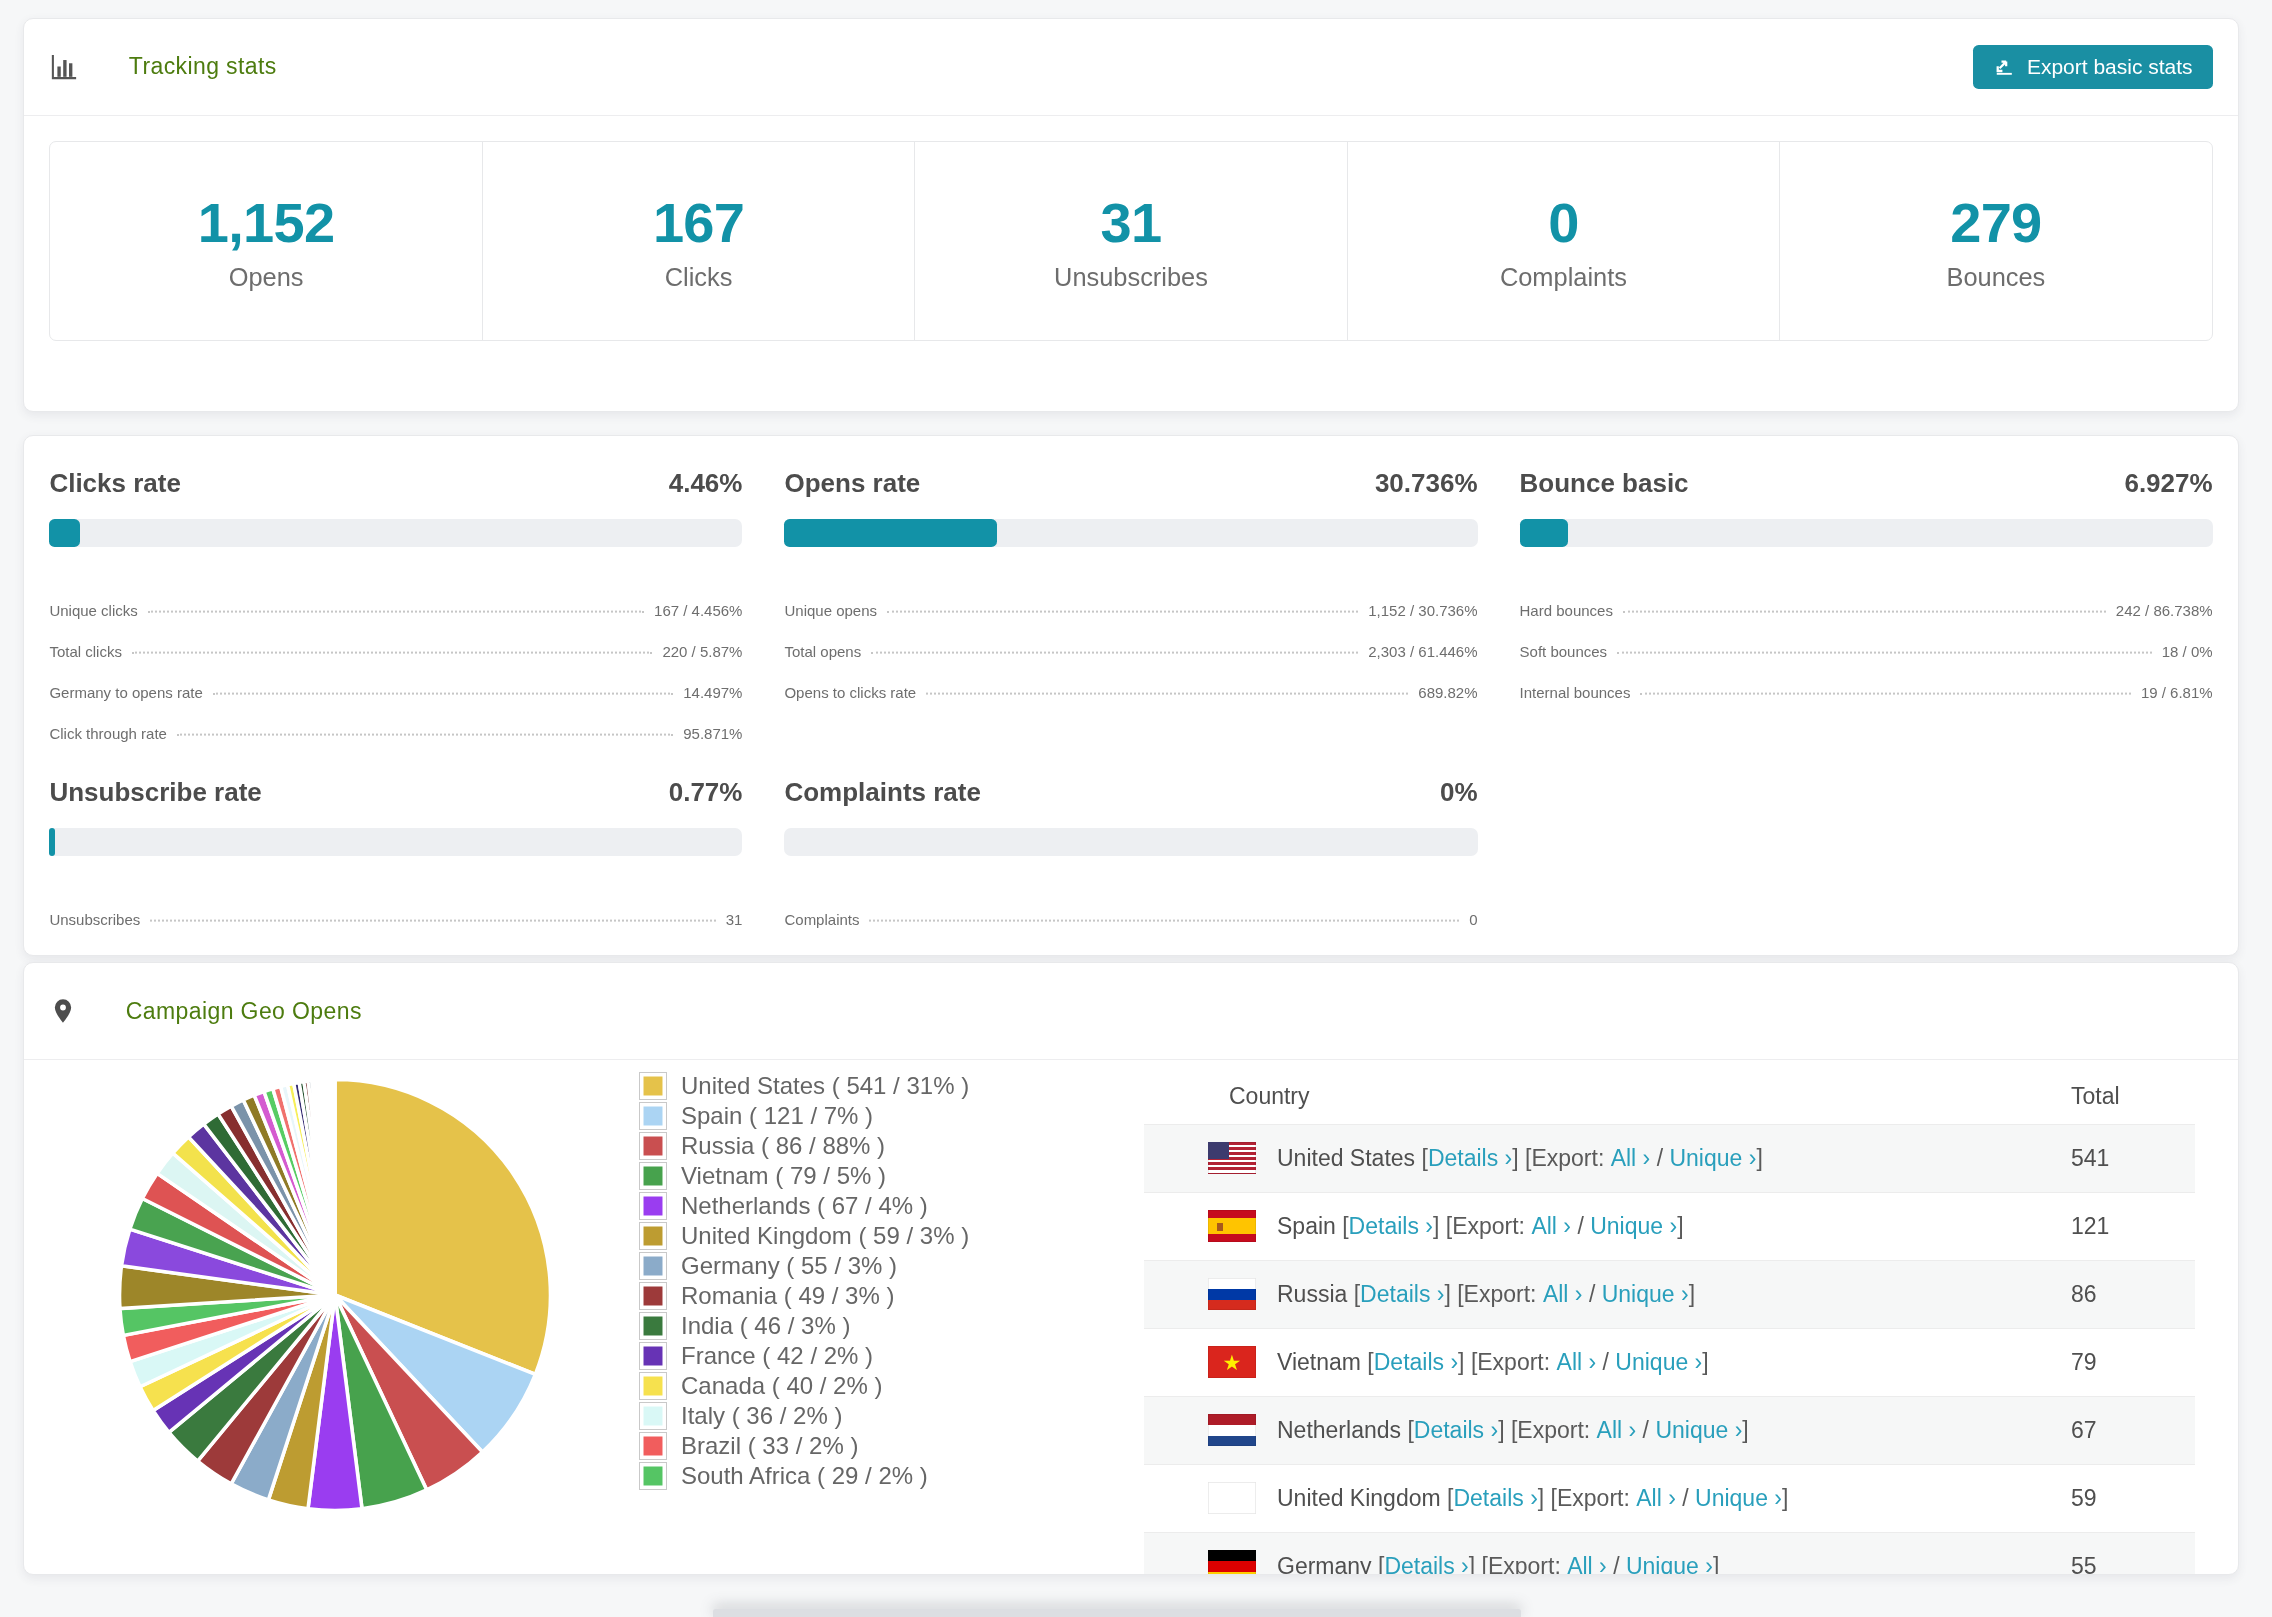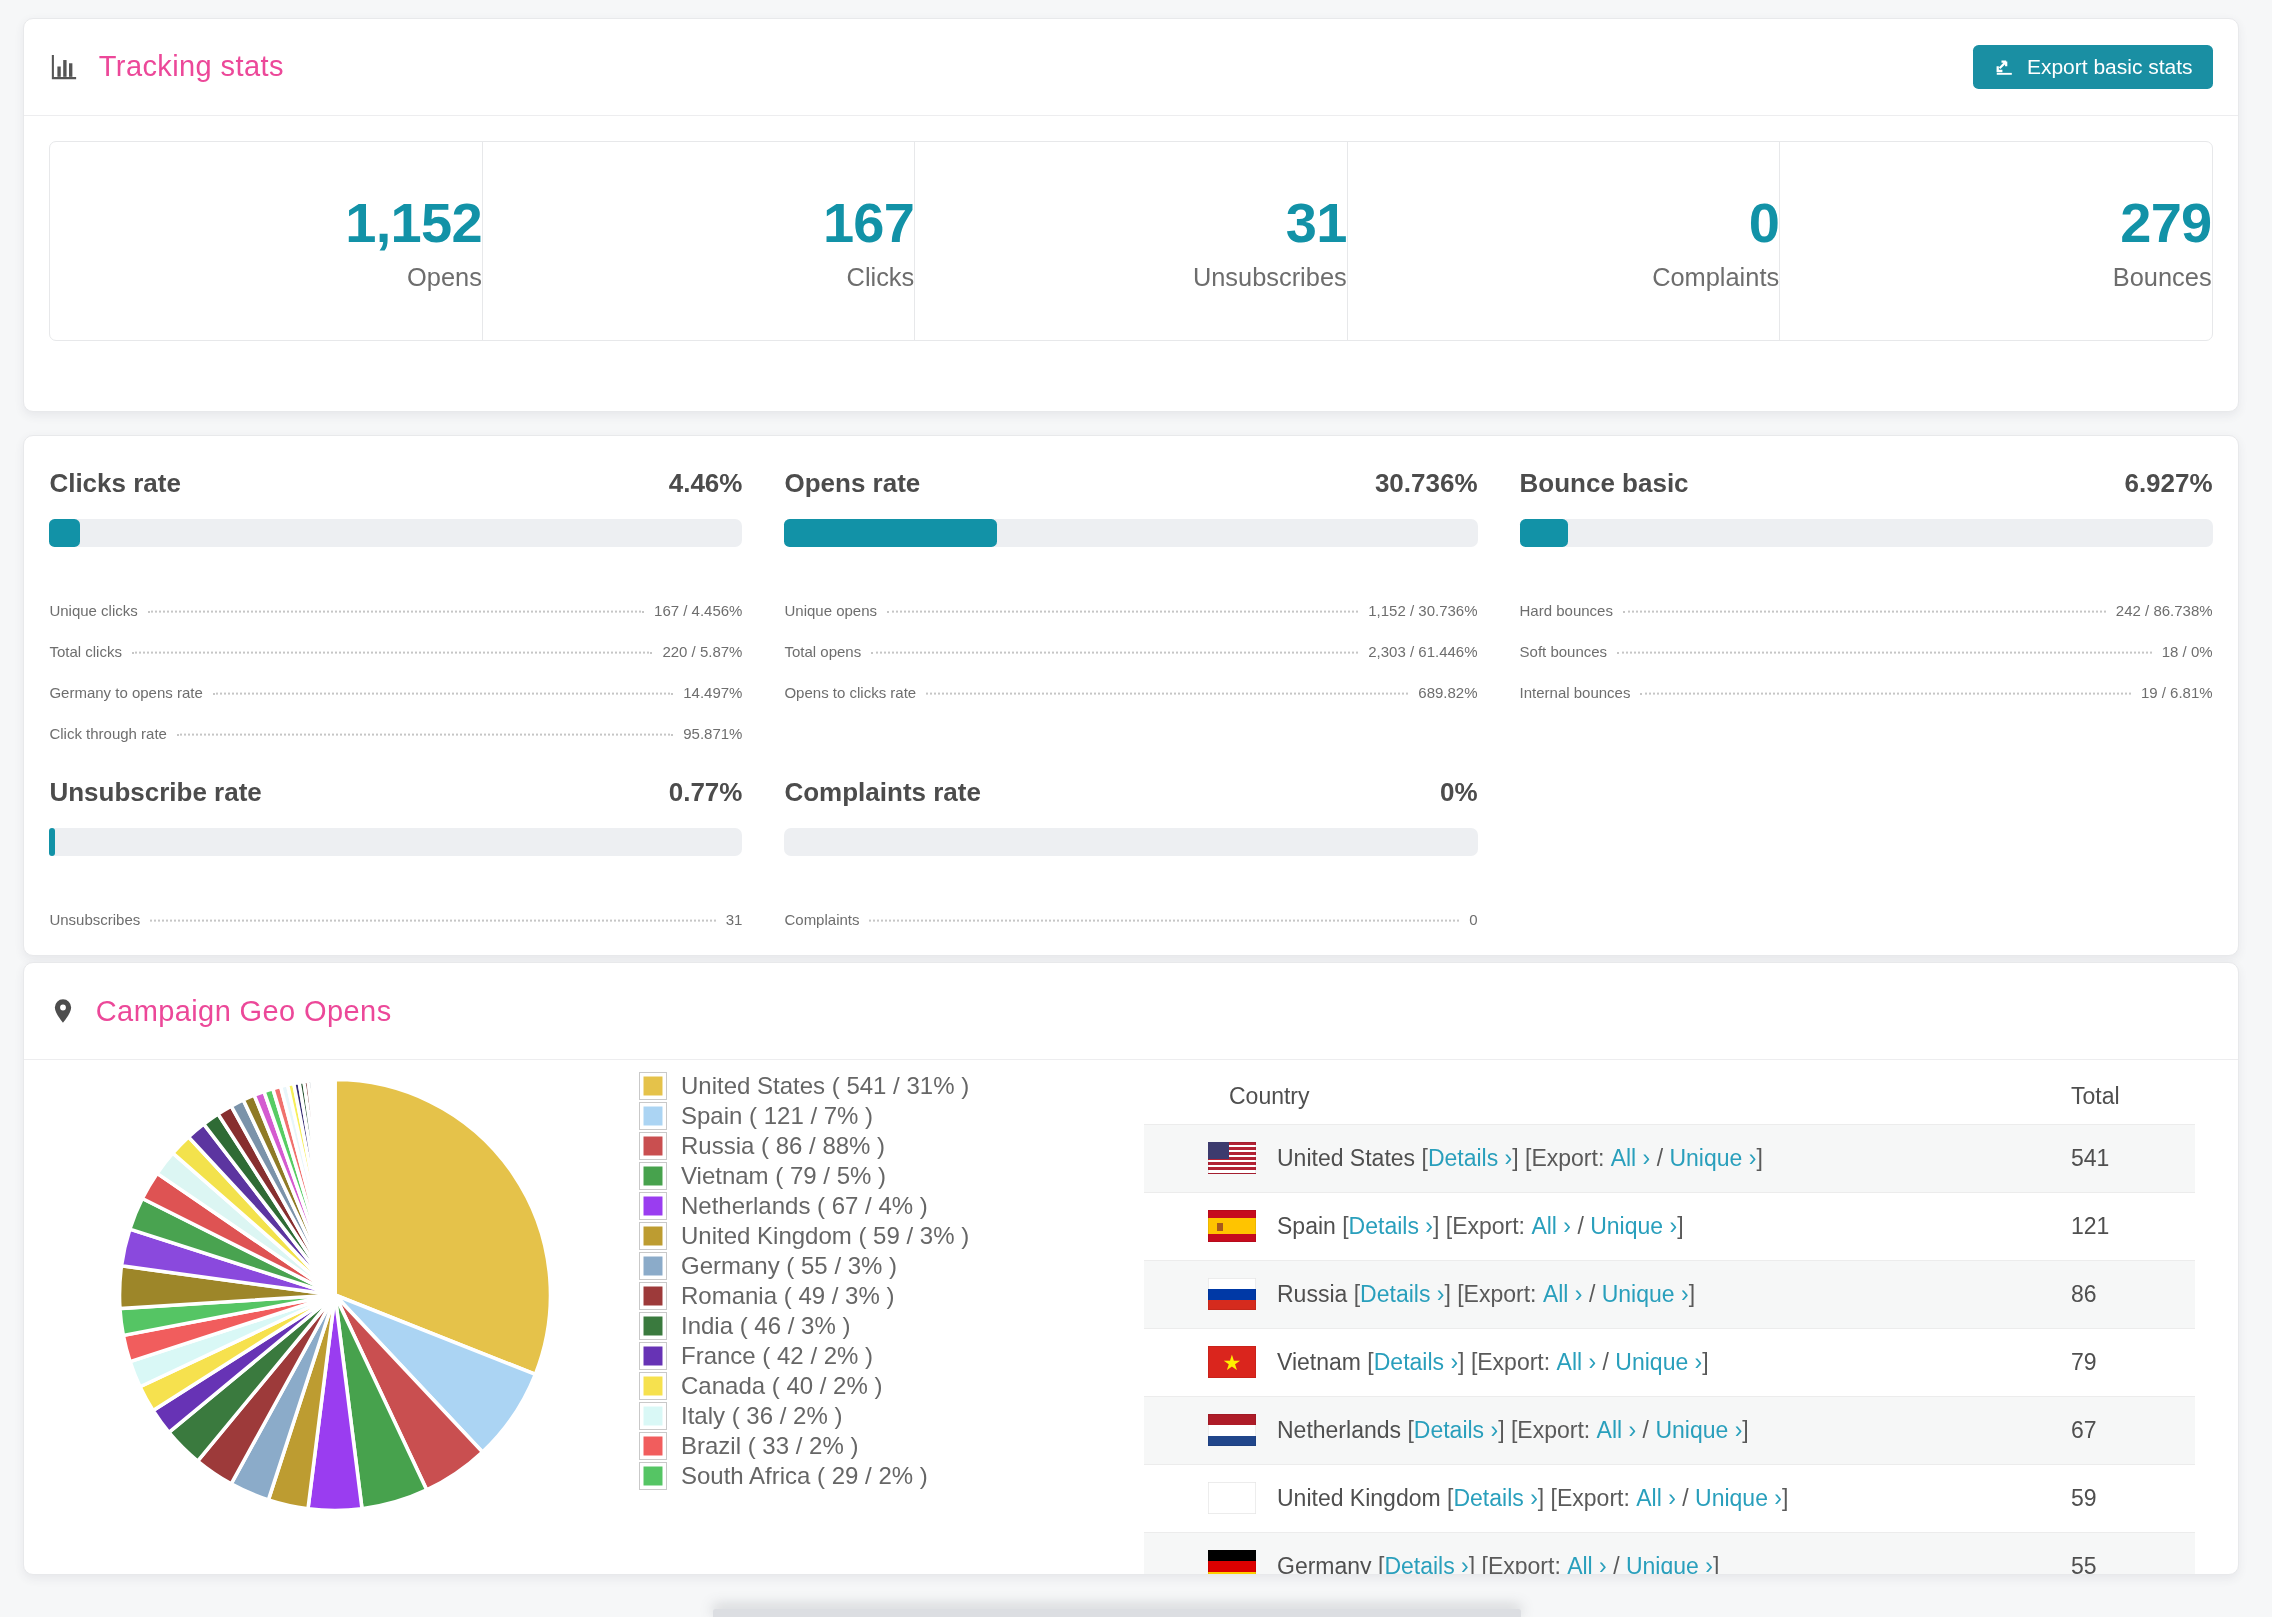--- a/index.html
+++ b/index.html
@@ -16,37 +16,37 @@
     box-sizing:border-box;
   }
   #card-tracking{top:17.6px;height:394px;}
   #card-rates{top:435px;height:521px;}
   #card-geo{top:962px;height:613px;overflow:hidden;}
 
   .card-header{
     height:97px;display:flex;align-items:center;gap:18.4px;
     padding:0 25.4px;border-bottom:1.4px solid #ededef;box-sizing:border-box;
   }
-  .card-title{font-size:29px;color:#ec4899;letter-spacing:0.4px;}
+  .card-title{font-size:23px;color:#4d7c0f;letter-spacing:0.4px;margin-left:30px;}
   .hicon{flex:0 0 auto;display:flex;align-items:center;}
 
   .btn-export{
     margin-left:auto;display:flex;align-items:center;gap:11.3px;
     background:#1a8fa3;color:#fff;border:none;border-radius:5.6px;
     height:44px;padding:13px 20px;font-size:21px;cursor:pointer;
     font-family:inherit;
   }
 
   
   #stat-boxes{
     margin:25.4px 25.4px 0;height:200px;display:flex;
     border:1.4px solid #e7e8ea;border-radius:7px;box-sizing:border-box;
     overflow:hidden;
   }
-  .stat-box{flex:1;display:flex;flex-direction:column;align-items:flex-end;justify-content:center;border-right:1.4px solid #e7e8ea;}
+  .stat-box{flex:1;display:flex;flex-direction:column;align-items:center;justify-content:center;border-right:1.4px solid #e7e8ea;}
   .stat-box:last-child{border-right:none;}
   .stat-value{font-size:56px;font-weight:bold;color:#1292a7;letter-spacing:-0.7px;}
   .stat-label{font-size:25.4px;color:#6d6d6d;margin-top:8.5px;}
 
   
   #rate-grid{
     padding:32px 25.4px 0;display:grid;
     grid-template-columns:1fr 1fr 1fr;column-gap:42px;row-gap:35px;
   }
   .rate-head{display:flex;justify-content:space-between;align-items:baseline;font-size:26px;font-weight:bold;color:#4c4c4c;}

